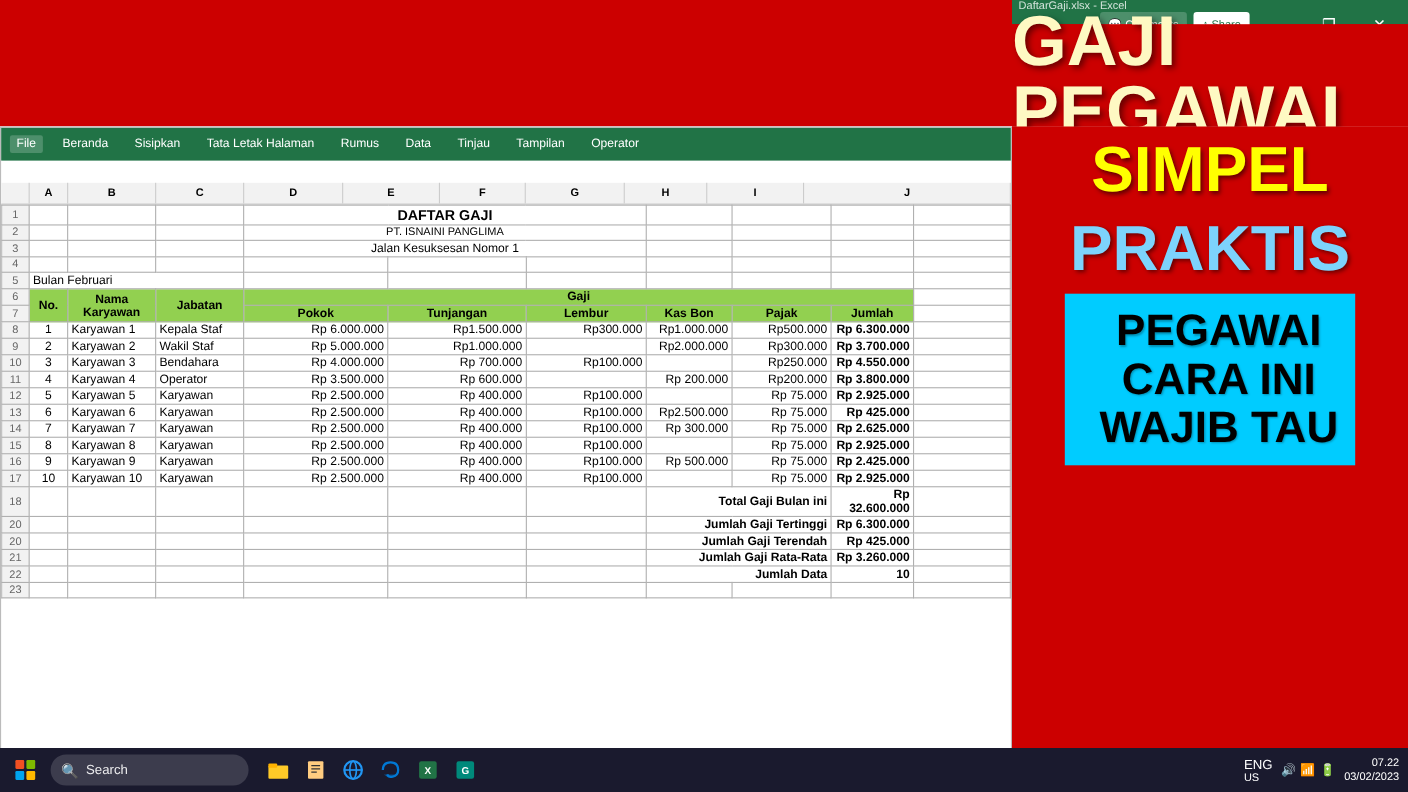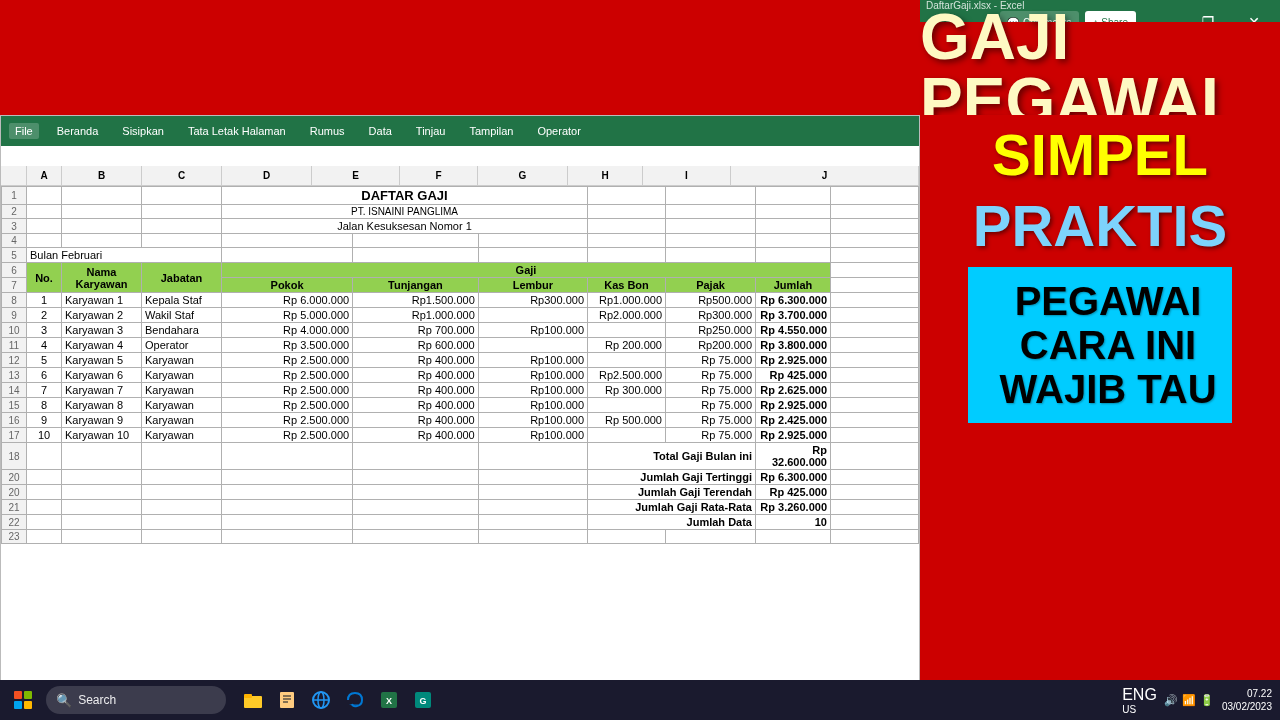--- a/index.html
+++ b/index.html
@@ -738,21 +738,21 @@
       <div class="taskbar-icon">
         <svg width="20" height="20" viewBox="0 0 20 20">
           <rect x="2" y="2" width="16" height="16" rx="2" fill="#00897b"></rect>
           <text x="10" y="14" text-anchor="middle" fill="white" font-size="9" font-weight="bold">G</text>
         </svg>
       </div>
     </div>
 
     <div class="taskbar-right">
       <div>
-        <div style="font-size:16px;">ENG</div>
+        <div style="font-size:12px;">ENG</div>
         <div style="font-size:10px;">US</div>
       </div>
       <div style="display:flex;gap:4px;font-size:11px;">
         <span>🔊</span>
         <span>📶</span>
         <span>🔋</span>
       </div>
       <div class="taskbar-time">
         <div>07.22</div>
         <div>03/02/2023</div>

